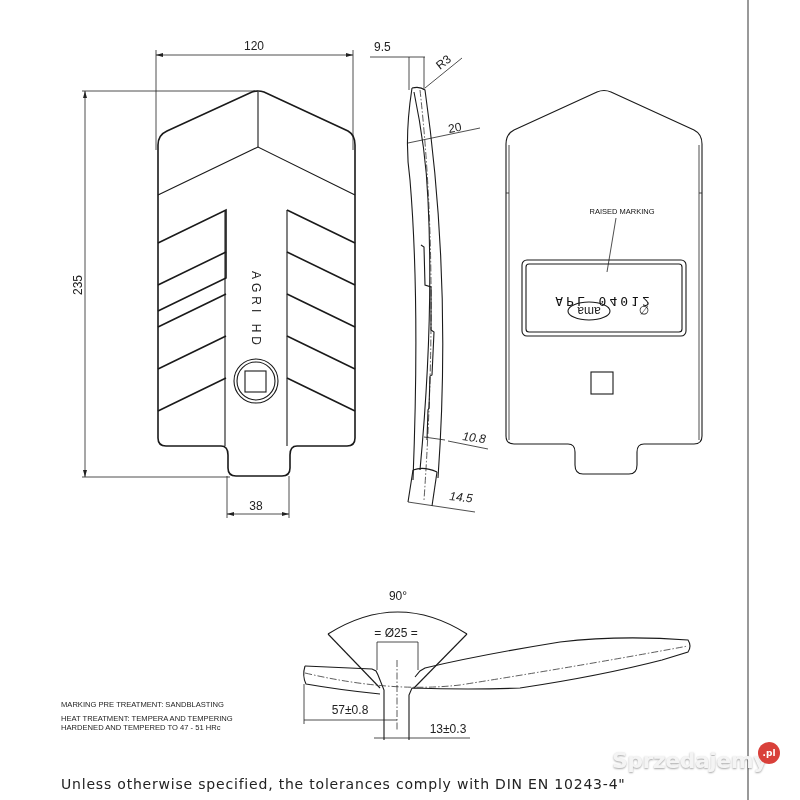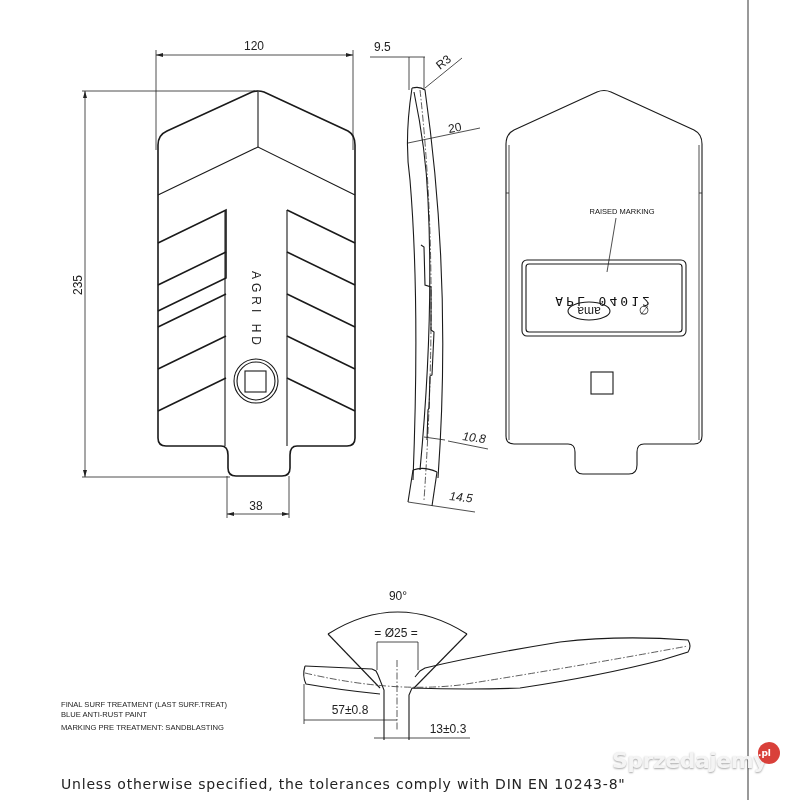--- a/index.html
+++ b/index.html
@@ -9,21 +9,21 @@
   .thick { stroke: #1a1a1a; fill: none; stroke-width: 1.6; }
   .thin { stroke: #222; fill: none; stroke-width: 0.8; }
   .center { stroke: #333; fill: none; stroke-width: 0.8; stroke-dasharray: 7 2 1.5 2; }
   .dim-text { font-family: "Liberation Sans", sans-serif; font-size: 12px; fill: #222; }
   .small-text { font-family: "Liberation Sans", sans-serif; font-size: 7.5px; fill: #111; }
   .mark-text { font-family: "DejaVu Sans Mono", monospace; font-size: 13px; fill: #111; letter-spacing: 3px; }
   .notes { position: absolute; left: 61px; top: 700px; font-family: "Liberation Sans", sans-serif; font-size: 7.6px; line-height: 9.5px; color: #222; }
   .notes p { margin: 0 0 4px 0; }
   .tolerance { position: absolute; left: 61px; top: 776px; font-family: "DejaVu Sans", sans-serif; font-size: 14px; color: #222; letter-spacing: 0.8px; white-space: nowrap; }
   .watermark { position: absolute; left: 612px; top: 748px; font-family: "DejaVu Sans", sans-serif; font-weight: bold; font-size: 22px; color: #f4f4f4; text-shadow: 0 1px 2px rgba(0,0,0,0.35); letter-spacing: -0.5px; }
-  .wm-badge { position: absolute; left: 758px; top: 742px; width: 22px; height: 22px; border-radius: 50%; background: #d9403a; color: #fff; font-family: "DejaVu Sans", sans-serif; font-weight: bold; font-size: 9px; line-height: 22px; }
+  .wm-badge { position: absolute; left: 758px; top: 742px; width: 22px; height: 22px; border-radius: 50%; background: #d9403a; color: #fff; font-family: "DejaVu Sans", sans-serif; font-weight: bold; font-size: 9px; line-height: 22px; text-align: center; }
 </style>
 </head>
 <body>
 
 <svg id="drawing" viewBox="0 0 800 800" xmlns="http://www.w3.org/2000/svg">
 
   <line x1="748" y1="0" x2="748" y2="800" stroke="#555" stroke-width="1.2"></line>
 
   <g>
 
@@ -150,20 +150,20 @@
     <line class="thin" x1="304" y1="684" x2="304" y2="724"></line>
     <line class="thin" x1="304" y1="720" x2="397" y2="720"></line>
     <text class="dim-text" x="350" y="714" text-anchor="middle">57±0.8</text>
 
     <line class="thin" x1="374" y1="738" x2="470" y2="738"></line>
     <text class="dim-text" x="448" y="733" text-anchor="middle">13±0.3</text>
   </g>
 </svg>
 
 <div class="notes">
-  <p><span>FINAL SURF TREATMENT (LAST SURF.TREAT)</span><br><span>BLUE ANTI-RUST PAINT</span></p>
   <p><span>MARKING PRE TREATMENT: SANDBLASTING</span></p>
+  <p><span>HEAT TREATMENT: TEMPERA AND TEMPERING</span><br><span>HARDENED AND TEMPERED TO 47 - 51 HRc</span></p>
 </div>
 
-<div class="tolerance">Unless otherwise specified, the tolerances comply with DIN EN 10243-8"</div>
+<div class="tolerance">Unless otherwise specified, the tolerances comply with DIN EN 10243-4"</div>
 
 <div class="watermark">Sprzedajemy</div>
 <div class="wm-badge">.pl</div>
 
 </body></html>

